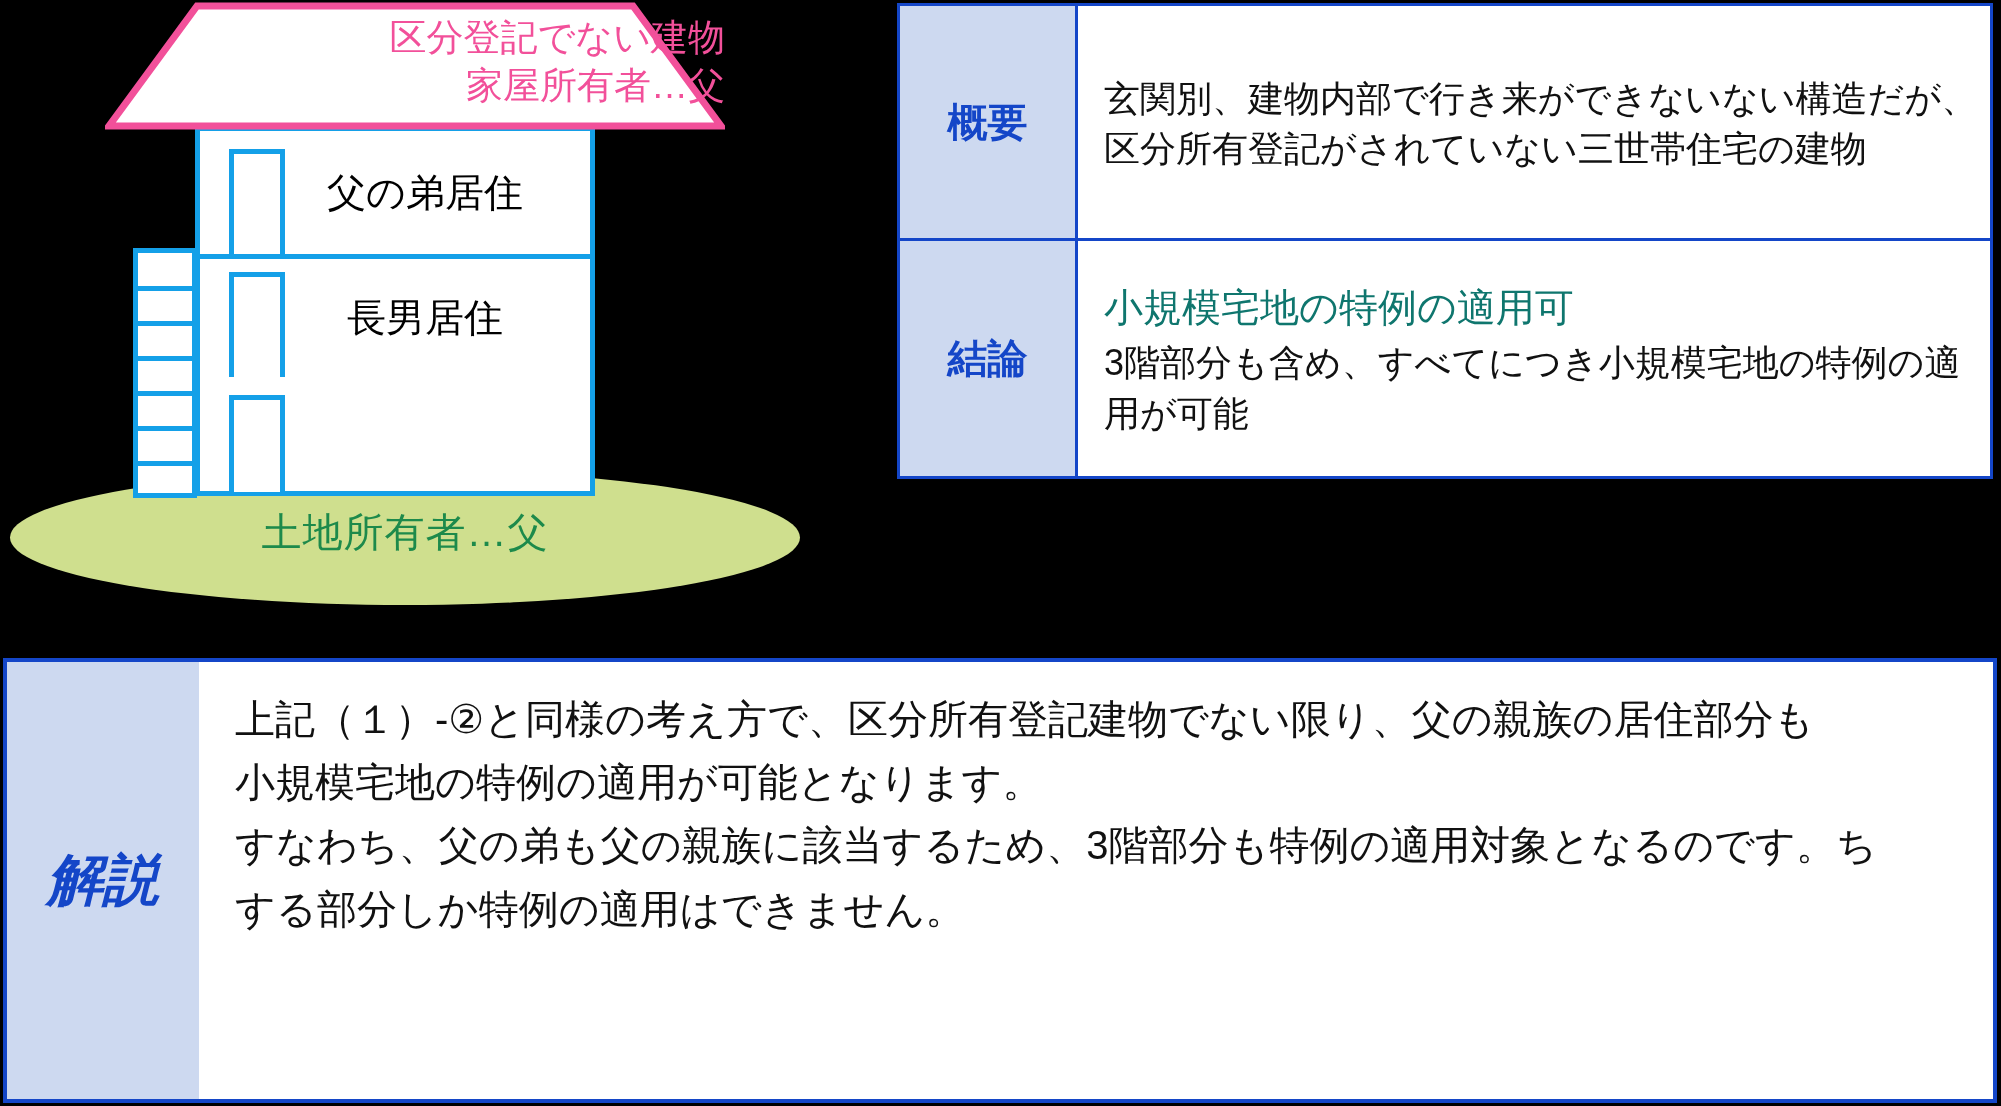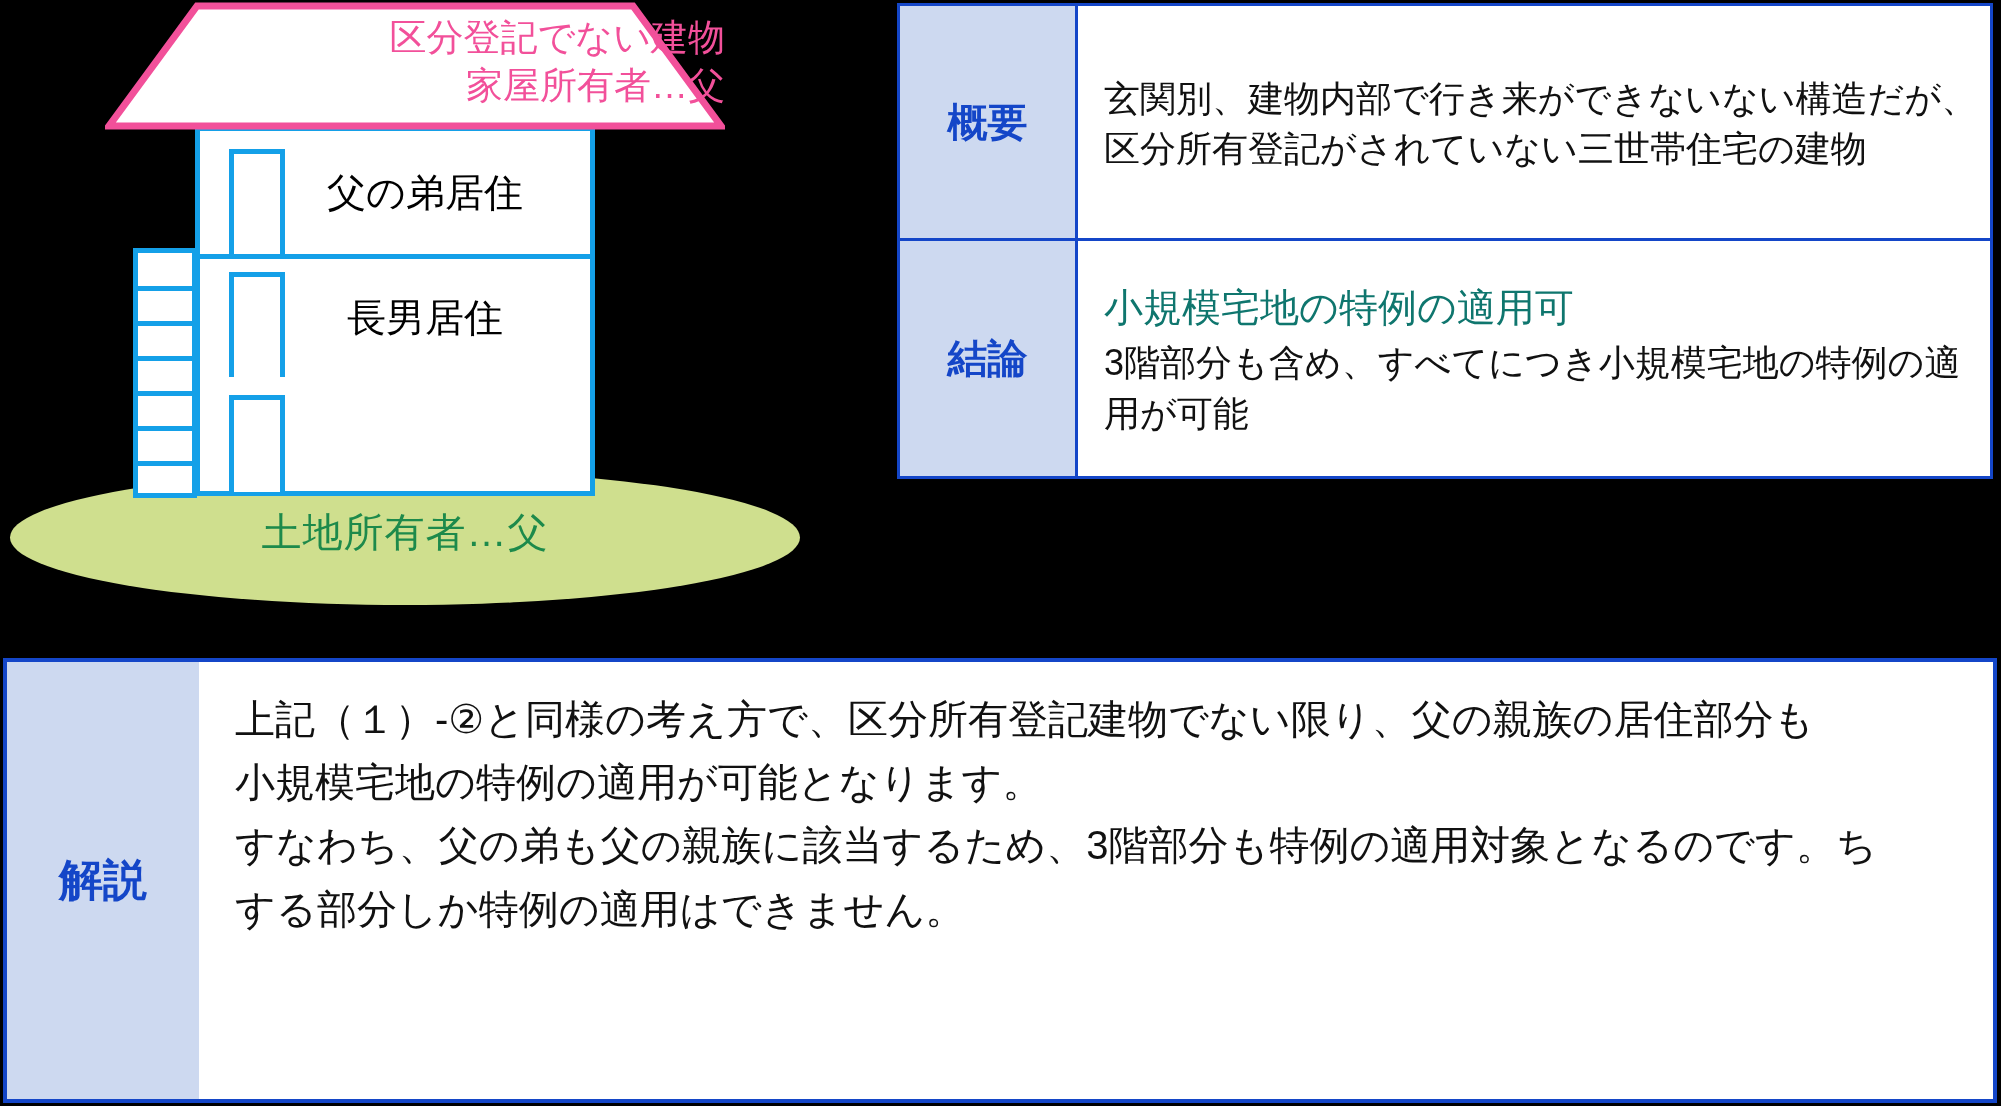--- a/index.html
+++ b/index.html
@@ -195,24 +195,25 @@
     display: flex;
     z-index: 6;
   }
   #explanation-label {
     width: 192px;
     flex: 0 0 192px;
     background: #cdd9f0;
     display: flex;
     align-items: center;
     justify-content: center;
-    font-size: 44px;
+    font-size: 56px;
     font-weight: bold;
     color: #1446c8;
     box-sizing: border-box;
+    font-style: italic;
   }
   #explanation-body {
     flex: 1;
     padding: 26px 12px 10px 36px;
     box-sizing: border-box;
   }
   .exp-line {
     font-size: 40px;
     line-height: 1.58;
     color: #111111;

